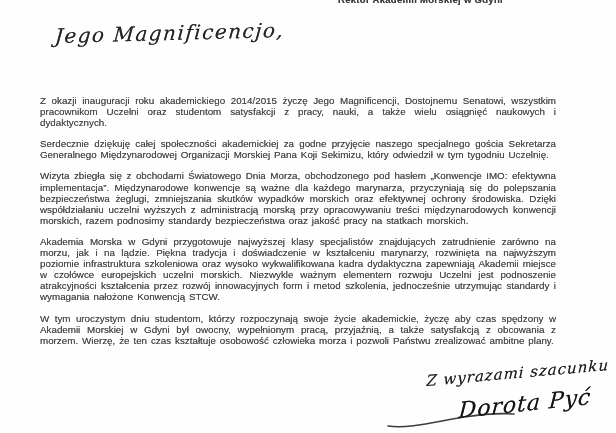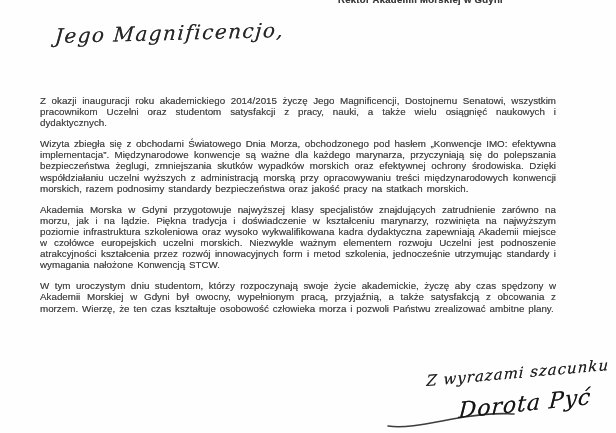--- a/index.html
+++ b/index.html
@@ -95,20 +95,21 @@
 <body>
 
 <div class="page">
 
   <div class="letterhead">Rektor Akademii Morskiej w Gdyni</div>
 
   <div class="salutation">Jego Magnificencjo,</div>
 
   <div class="body-text">
     <p>Z okazji inauguracji roku akademickiego 2014/2015 życzę Jego Magnificencji, Dostojnemu Senatowi, wszystkim pracownikom Uczelni oraz studentom satysfakcji z pracy, nauki, a także wielu osiągnięć naukowych i dydaktycznych.</p>
+    <p>Serdecznie dziękuję całej społeczności akademickiej za godne przyjęcie naszego specjalnego gościa Sekretarza Generalnego Międzynarodowej Organizacji Morskiej Pana Koji Sekimizu, który odwiedził w tym tygodniu Uczelnię.</p>
     <p>Wizyta zbiegła się z obchodami Światowego Dnia Morza, obchodzonego pod hasłem „Konwencje IMO: efektywna implementacja”. Międzynarodowe konwencje są ważne dla każdego marynarza, przyczyniają się do polepszania bezpieczeństwa żeglugi, zmniejszania skutków wypadków morskich oraz efektywnej ochrony środowiska. Dzięki współdziałaniu uczelni wyższych z administracją morską przy opracowywaniu treści międzynarodowych konwencji morskich, razem podnosimy standardy bezpieczeństwa oraz jakość pracy na statkach morskich.</p>
     <p>Akademia Morska w Gdyni przygotowuje najwyższej klasy specjalistów znajdujących zatrudnienie zarówno na morzu, jak i na lądzie. Piękna tradycja i doświadczenie w kształceniu marynarzy, rozwinięta na najwyższym poziomie infrastruktura szkoleniowa oraz wysoko wykwalifikowana kadra dydaktyczna zapewniają Akademii miejsce w czołówce europejskich uczelni morskich. Niezwykle ważnym elementem rozwoju Uczelni jest podnoszenie atrakcyjności kształcenia przez rozwój innowacyjnych form i metod szkolenia, jednocześnie utrzymując standardy i wymagania nałożone Konwencją STCW.</p>
     <p>W tym uroczystym dniu studentom, którzy rozpoczynają swoje życie akademickie, życzę aby czas spędzony w Akademii Morskiej w Gdyni był owocny, wypełnionym pracą, przyjaźnią, a także satysfakcją z obcowania z morzem. Wierzę, że ten czas kształtuje osobowość człowieka morza i pozwoli Państwu zrealizować ambitne plany.</p>
   </div>
 
   <div class="closing">Z wyrazami szacunku</div>
 
   <svg class="flourish" width="130" height="22" viewBox="0 0 130 22" aria-hidden="true">
     <path d="M2,18 C22,21 48,14 78,9 C98,6 115,5 128,6" fill="none" stroke="#1a1a1a" stroke-width="1.6" stroke-linecap="round" opacity="0.85"></path>
   </svg>

